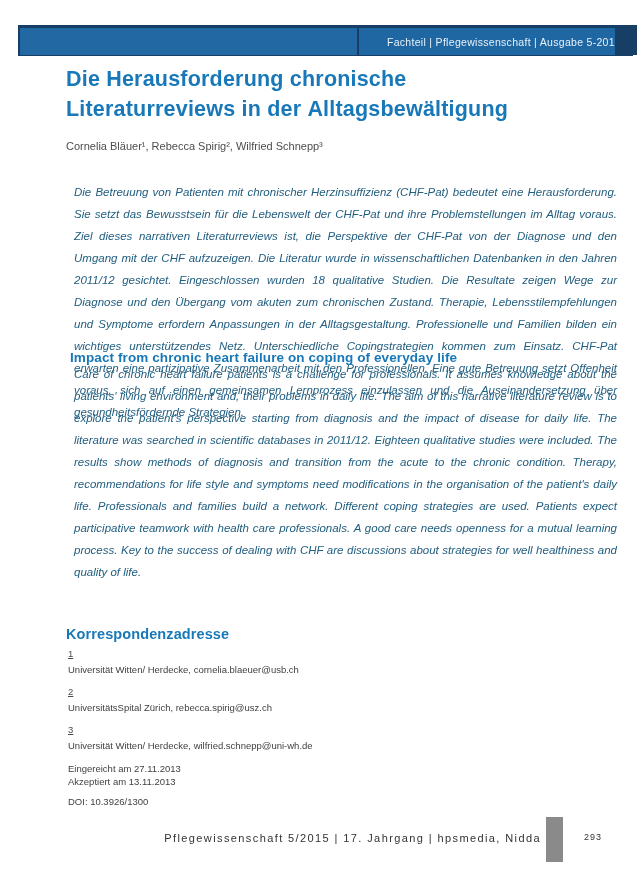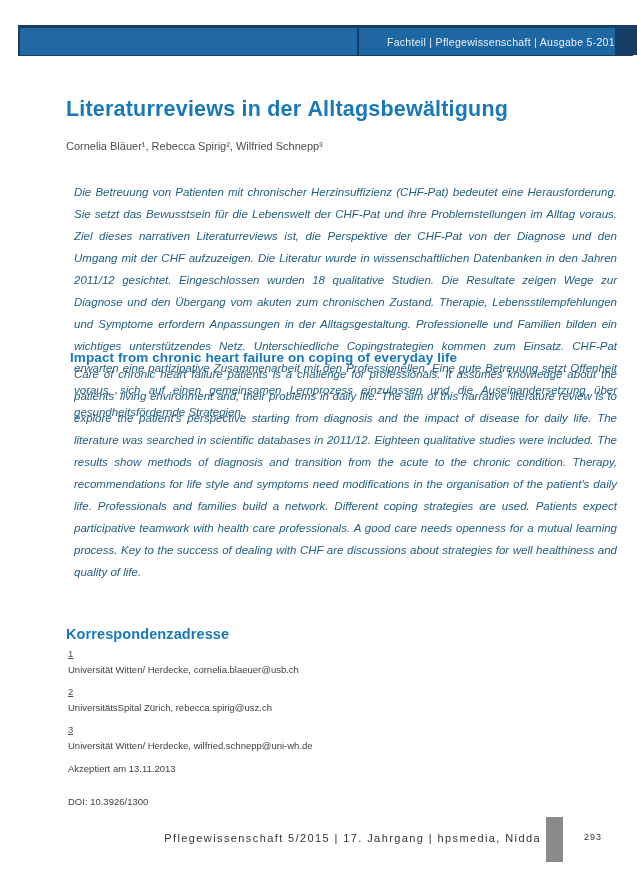--- a/index.html
+++ b/index.html
@@ -79,21 +79,21 @@
 <body>
 
 <div class="abs banner-topline"></div>
 <div class="abs banner-left"></div>
 <div class="abs banner-right">
   <span>Fachteil | Pflegewissenschaft |  Ausgabe 5-2015</span>
 </div>
 <div class="abs banner-cap"></div>
 
 <h1 class="abs title" style="margin:0;">
-  <br>
+  <span>Die Herausforderung chronische</span><br>
   <span>Literaturreviews in der </span><span class="bold-part">Alltagsbewältigung</span>
 </h1>
 
 <div class="abs authors">Cornelia Bläuer¹, Rebecca Spirig², Wilfried Schnepp³</div>
 
 <p class="abs abstract abstract-de" style="margin:0;">Die Betreuung von Patienten mit chronischer Herzinsuffizienz (CHF-Pat) bedeutet eine Herausforderung. Sie setzt das Bewusstsein für die Lebenswelt der CHF-Pat und ihre Problemstellungen im Alltag voraus. Ziel dieses narrativen Literaturreviews ist, die Perspektive der CHF-Pat von der Diagnose und den Umgang mit der CHF aufzuzeigen. Die Literatur wurde in wissenschaftlichen Datenbanken in den Jahren 2011/12 gesichtet. Eingeschlossen wurden 18 qualitative Studien. Die Resultate zeigen Wege zur Diagnose und den Übergang vom akuten zum chronischen Zustand. Therapie, Lebensstilempfehlungen und Symptome erfordern Anpassungen in der Alltagsgestaltung. Professionelle und Familien bilden ein wichtiges unterstützendes Netz. Unterschiedliche Copingstrategien kommen zum Einsatz. CHF-Pat erwarten eine partizipative Zusammenarbeit mit den Professionellen. Eine gute Betreuung setzt Offenheit voraus, sich auf einen gemeinsamen Lernprozess einzulassen und die Auseinandersetzung über gesundheitsfördernde Strategien.</p>
 
 <h2 class="abs section-heading heading-en" style="margin:4px;">Impact from chronic heart failure on coping of everyday life</h2>
 
 <p class="abs abstract abstract-en" style="margin:0;">Care of chronic heart failure patients is a challenge for professionals. It assumes knowledge about the patients' living environment and, their problems in daily life. The aim of this narrative literature review is to explore the patient's perspective starting from diagnosis and the impact of disease for daily life. The literature was searched in scientific databases in 2011/12. Eighteen qualitative studies were included. The results show methods of diagnosis and transition from the acute to the chronic condition. Therapy, recommendations for life style and symptoms need modifications in the organisation of the patient's daily life. Professionals and families build a network. Different coping strategies are used. Patients expect participative teamwork with health care professionals. A good care needs openness for a mutual learning process. Key to the success of dealing with CHF are discussions about strategies for well healthiness and quality of life.</p>
@@ -103,20 +103,21 @@
 <div class="abs aff-marker m1">1</div>
 <div class="abs aff-text t1">Universität Witten/ Herdecke, cornelia.blaeuer@usb.ch</div>
 
 <div class="abs aff-marker m2">2</div>
 <div class="abs aff-text t2">UniversitätsSpital Zürich, rebecca.spirig@usz.ch</div>
 
 <div class="abs aff-marker m3">3</div>
 <div class="abs aff-text t3">Universität Witten/ Herdecke, wilfried.schnepp@uni-wh.de</div>
 
 <div class="abs dates">
+  <div>Eingereicht am 27.11.2013</div>
   <div>Akzeptiert am 13.11.2013</div>
 </div>
 
 <div class="abs doi">DOI: 10.3926/1300</div>
 
 <div class="abs footer-journal">Pflegewissenschaft 5/2015 | 17. Jahrgang | hpsmedia, Nidda</div>
 <div class="abs footer-sep"></div>
 <div class="abs footer-page">293</div>
 
 </body></html>

